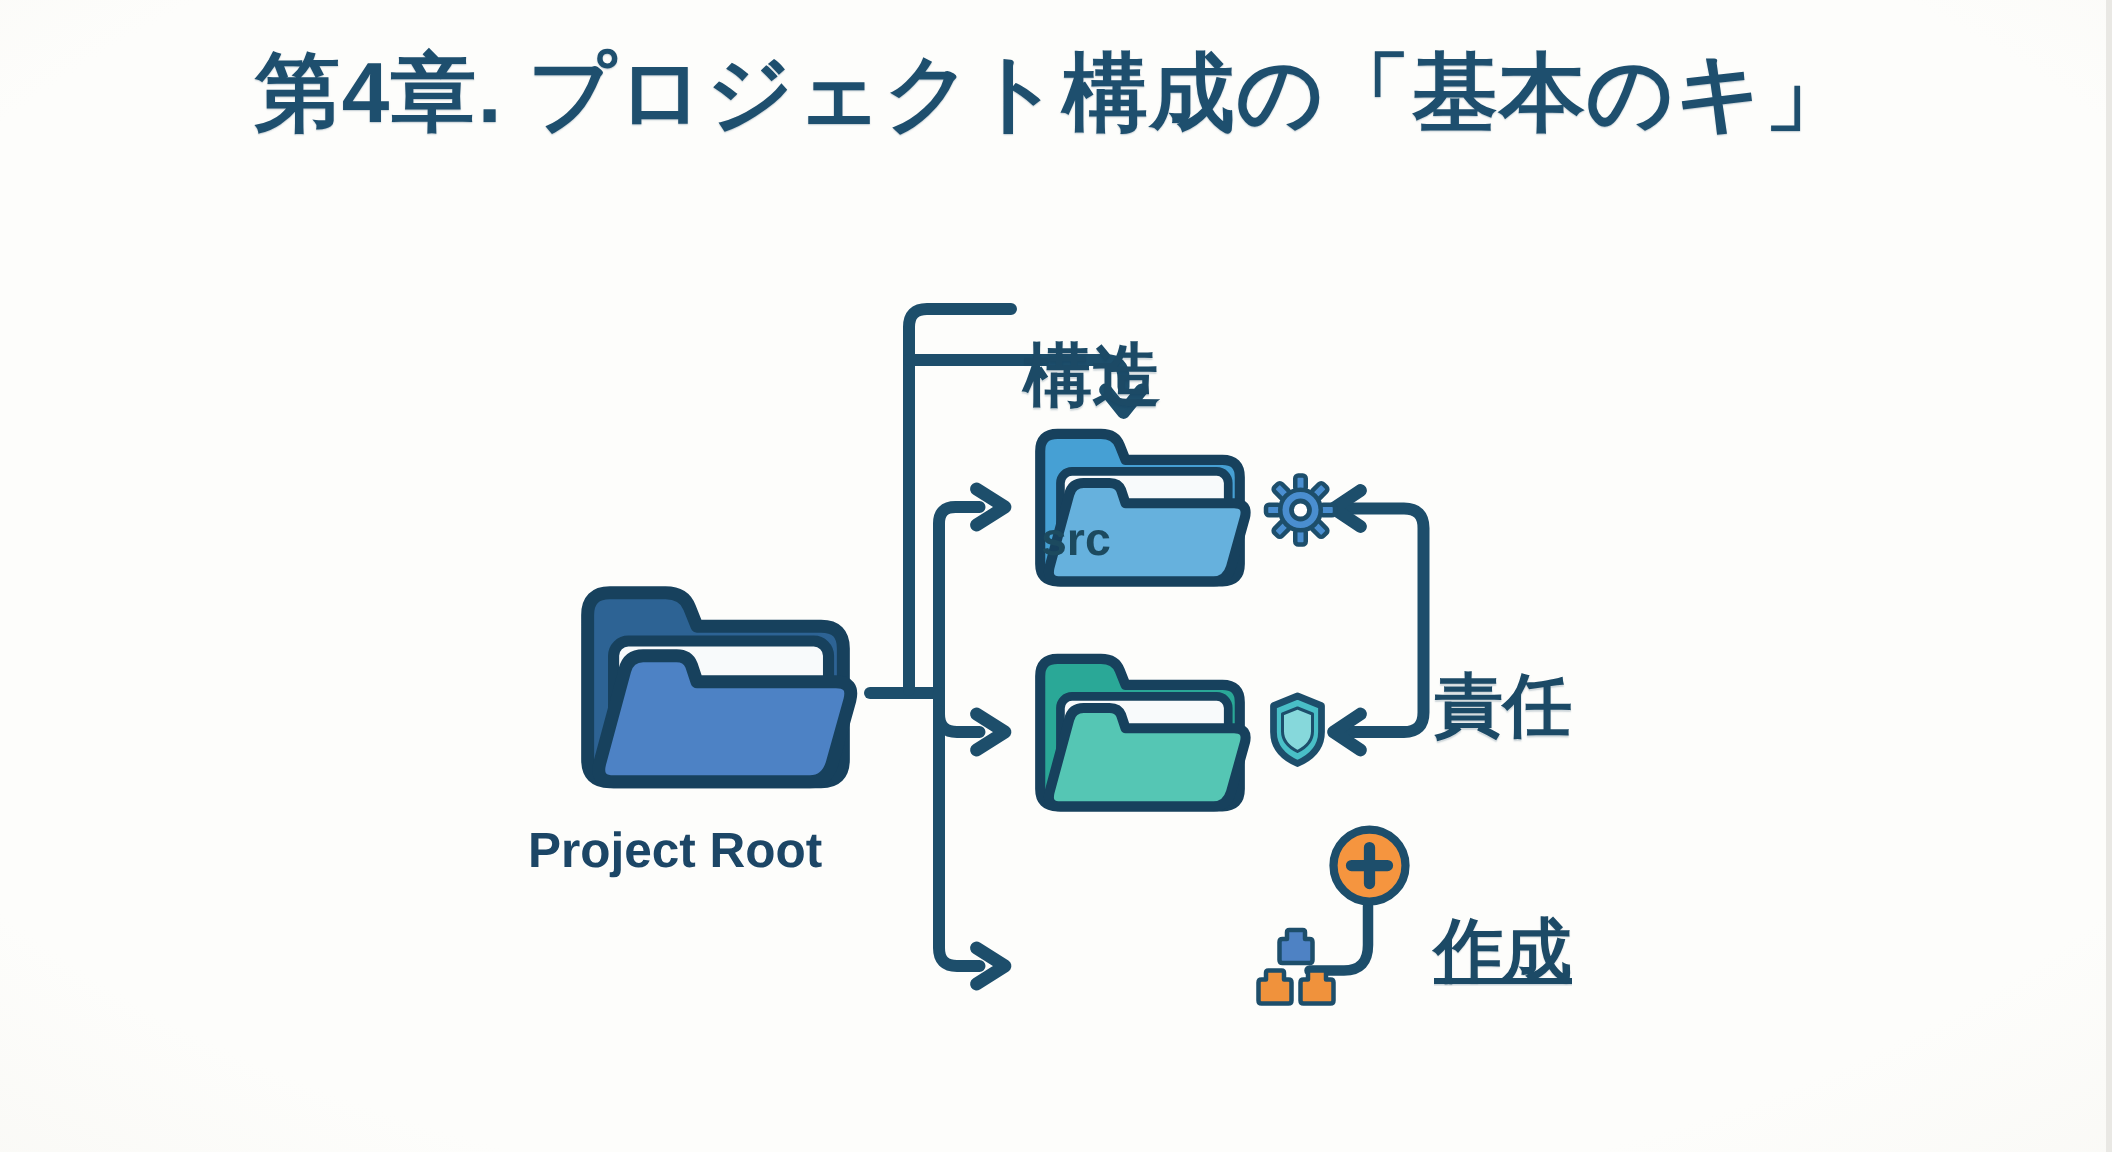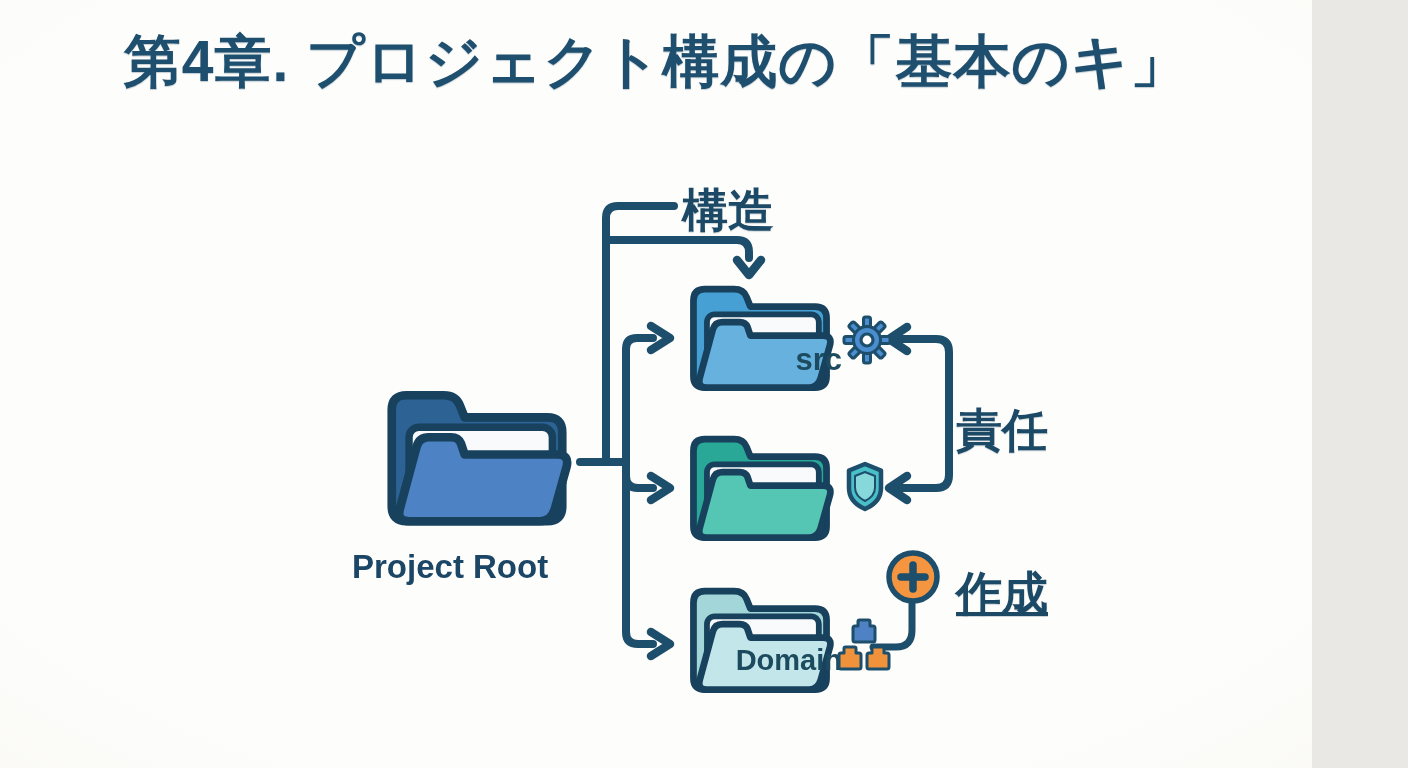--- a/index.html
+++ b/index.html
@@ -2,53 +2,53 @@
 <html><head>
 <meta charset="utf-8">
 <style>
   html,body{margin:0;padding:0;}
   body{
     font-family:"Liberation Sans","DejaVu Sans",sans-serif;
     background:#e9e8e4;
   }
   #stage{
     position:relative;
-    width:1294px;height:768px;
+    width:1404px;height:768px;
     overflow:hidden;
     background:radial-gradient(ellipse 110% 110% at 50% 45%, #fdfdfb 55%, #f5f4ef 88%, #eeede7 100%);
-    padding-left:18px;
   }
   .abs{position:absolute;}
   #title{
     top:24px;left:0;width:100%;
     text-align:center;
     font-size:57px;font-weight:700;
     color:#1e4f6e;
     letter-spacing:1px;
     text-shadow:0 1px 1px rgba(20,60,90,.25);
     white-space:nowrap;
   }
   .anno{
     font-size:46px;font-weight:700;color:#1c4a66;
     text-shadow:0 1px 1px rgba(20,60,90,.2);
     white-space:nowrap;
+    margin-top:40px;
   }
   svg{display:block;overflow:visible;}
   .cline{
     stroke:#1d4e6b;stroke-width:8;fill:none;
     stroke-linecap:round;stroke-linejoin:round;
   }
   .chev{
     stroke:#1d4e6b;stroke-width:8.5;fill:none;
     stroke-linecap:round;stroke-linejoin:round;
   }
   .fstroke{stroke:#17415d;stroke-width:7;stroke-linejoin:round;}
   .istroke{stroke:#1d4e6b;stroke-linejoin:round;}
   .folder-label{
-    position:absolute;left:0;right:0;text-align:right;
+    position:absolute;left:0;right:0;text-align:left;
     font-weight:700;color:#1c4a5f;white-space:nowrap;
   }
   .small-folder .folder-label{top:74px;font-size:31px;padding-left:16px;}
   #root-folder-label{
     position:absolute;top:180px;left:-20px;right:-20px;text-align:left;
     font-weight:700;font-size:33px;color:#1c4666;white-space:nowrap;
   }
 </style>
 </head>
 <body>
@@ -101,28 +101,20 @@
   </div>
 
   <div class="abs small-folder" style="left:678px;top:418px;width:164px;height:134px;">
     <svg width="164" height="135" viewBox="0 0 170 140">
       <path class="fstroke" d="M16 34 Q16 22 28 22 H58 Q68 22 71 30 L75 40 H142 Q154 40 154 52 V112 Q154 124 142 124 H28 Q16 124 16 112 Z" fill="#2aa897"></path>
       <rect class="fstroke" x="30" y="48" width="116" height="62" rx="8" style="stroke-width:6;" fill="#f8fafb"></rect>
       <path class="fstroke" d="M30 124 Q20 124 22.5 114 L36 64 Q38 56 46 56 H64 Q70 56 72 61 L75 70 H150 Q160 70 157.5 80 L148 114 Q145 124 136 124 Z" fill="#55c6b4"></path>
     </svg>
   </div>
 
-  <div class="abs small-folder" style="left:678px;top:570px;width:164px;height:134px;">
-    <svg width="164" height="135" viewBox="0 0 170 140">
-      <path class="fstroke" d="M16 34 Q16 22 28 22 H58 Q68 22 71 30 L75 40 H142 Q154 40 154 52 V112 Q154 124 142 124 H28 Q16 124 16 112 Z" fill="#a3d6d9"></path>
-      <rect class="fstroke" x="30" y="48" width="116" height="62" rx="8" style="stroke-width:6;" fill="#f8fafb"></rect>
-      <path class="fstroke" d="M30 124 Q20 124 22.5 114 L36 64 Q38 56 46 56 H64 Q70 56 72 61 L75 70 H150 Q160 70 157.5 80 L148 114 Q145 124 136 124 Z" fill="#c3e6ea"></path>
-    </svg>
-    <div class="folder-label" style="font-size:29px;">Domain</div>
-  </div>
 
   <svg class="abs" style="left:843px;top:316px;" width="48" height="48" viewBox="0 0 48 48">
     <g class="istroke" style="stroke-width:3;" fill="#4a8ed0">
       <rect x="20.5" y="1" width="7" height="10" rx="2"></rect>
       <rect x="20.5" y="37" width="7" height="10" rx="2"></rect>
       <rect x="1" y="20.5" width="10" height="7" rx="2"></rect>
       <rect x="37" y="20.5" width="10" height="7" rx="2"></rect>
       <rect x="20.5" y="1" width="7" height="10" rx="2" transform="rotate(45 24 24)"></rect>
       <rect x="20.5" y="37" width="7" height="10" rx="2" transform="rotate(45 24 24)"></rect>
       <rect x="1" y="20.5" width="10" height="7" rx="2" transform="rotate(45 24 24)"></rect>

